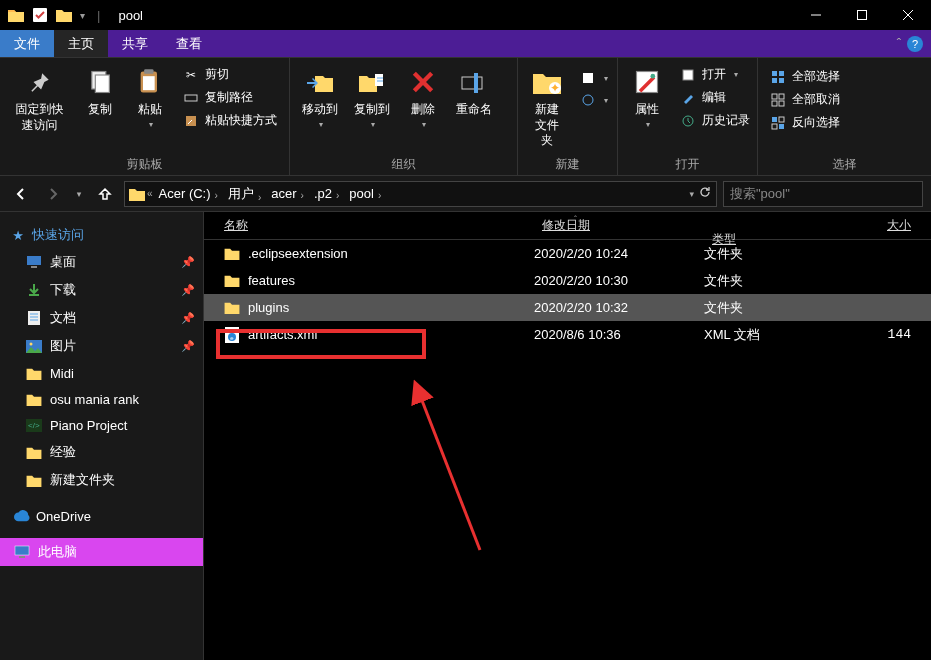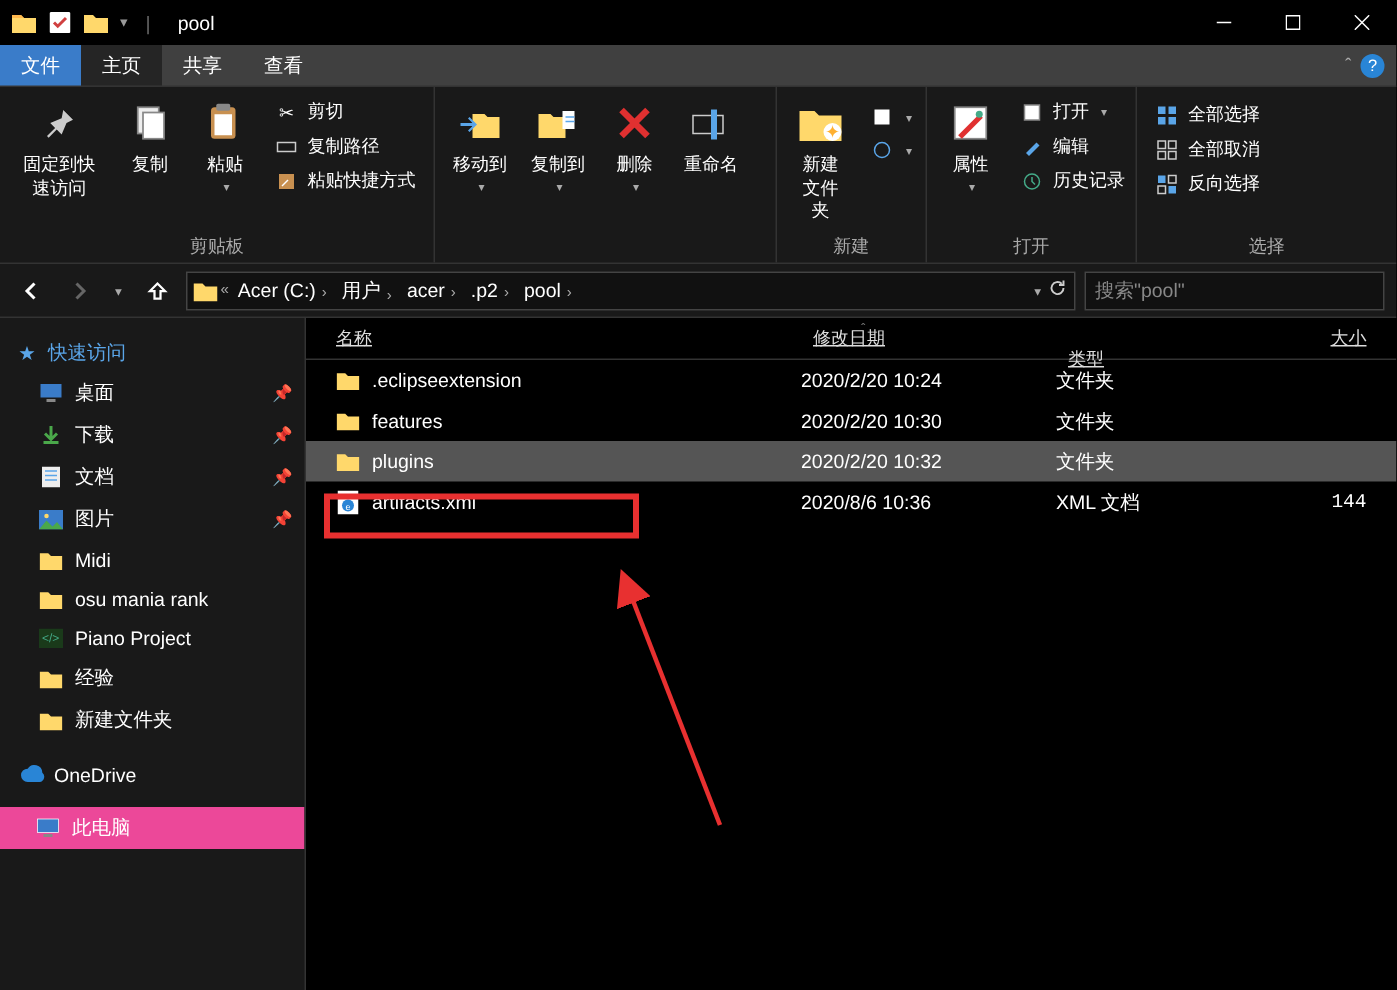--- a/index.html
+++ b/index.html
@@ -5,21 +5,21 @@
 * { margin: 0; padding: 0; box-sizing: border-box; font-family: "SimSun", "Microsoft YaHei", sans-serif; }
 body { background: #000; color: #fff; width: 931px; height: 660px; overflow: hidden; font-size: 13px; }
 
 .titlebar { height: 30px; background: #000; display: flex; align-items: center; justify-content: space-between; }
 .titlebar-left { display: flex; align-items: center; gap: 8px; padding-left: 8px; }
 .titlebar-left .ticon { width: 16px; height: 16px; display: flex; align-items: center; justify-content: center; }
 .titlebar-title { color: #fff; font-size: 13px; margin-left: 6px; }
 .titlebar-right { display: flex; }
 .tb-btn { width: 46px; height: 30px; display: flex; align-items: center; justify-content: center; color: #fff; }
 
-.menubar { height: 28px; background: #404040; display: flex; align-items: center; justify-content: space-between; border-bottom: 1px solid #333; }
+.menubar { height: 28px; background: #4c1d95; display: flex; align-items: center; justify-content: space-between; border-bottom: 1px solid #333; }
 .menu-tabs { display: flex; height: 100%; }
 .menu-tab { padding: 0 14px; display: flex; align-items: center; color: #fff; }
 .menu-tab.file { background: #3a7cc9; }
 .menu-tab.active { background: #252525; }
 .menubar-right { display: flex; align-items: center; gap: 6px; padding-right: 8px; }
 .help-icon { width: 16px; height: 16px; border-radius: 50%; background: #2985d6; color: #fff; display: flex; align-items: center; justify-content: center; font-size: 11px; }
 
 .ribbon { height: 118px; background: #191919; display: flex; border-bottom: 1px solid #333; }
 .ribbon-group { border-right: 1px solid #333; display: flex; flex-direction: column; justify-content: space-between; padding: 4px 6px 2px 6px; }
 .rg-body { display: flex; gap: 4px; flex: 1; align-items: flex-start; }
@@ -39,21 +39,21 @@
 .crumb { display: flex; align-items: flex-end; gap: 4px; padding: 0 4px; color: #fff; font-size: 13px; }
 .crumb-sep { color: #aaa; font-size: 10px; }
 .addr-end { margin-left: auto; display: flex; align-items: center; gap: 4px; color: #aaa; }
 .search-box { width: 200px; height: 26px; background: #111; border: 1px solid #444; display: flex; align-items: center; padding: 0 6px; color: #888; font-size: 13px; }
 
 .main { display: flex; height: calc(660px - 30px - 28px - 118px - 36px); }
 .sidebar { width: 204px; background: #191919; border-right: 1px solid #333; overflow: hidden; padding-top: 10px; }
 .side-group-title { display: flex; align-items: center; gap: 6px; padding: 4px 10px; color: #5aa5e8; font-size: 13px; }
 .side-item { display: flex; align-items: center; gap: 8px; padding: 5px 6px 5px 26px; font-size: 13px; color: #fff; position: relative; }
 .side-item .pin { position: absolute; right: 8px; color: #888; font-size: 11px; }
-.side-item.thispc { background: #ec4899; padding-left: 24px; margin-top: 4px; }
+.side-item.thispc { background: #d946ef; padding-left: 14px; margin-top: 4px; }
 .side-section { margin-bottom: 10px; }
 .sicon-sm { width: 16px; height: 16px; display: inline-flex; align-items: center; justify-content: center; }
 
 .content { flex: 1; background: #000; position: relative; }
 .col-headers { height: 28px; display: flex; align-items: center; border-bottom: 1px solid #333; color: #ddd; font-size: 12px; text-decoration: underline; }
 .ch { padding: 0 8px; }
 .ch-name { width: 330px; padding-left: 20px; }
 .ch-date { width: 170px; }
 .ch-type { width: 130px; margin-top: 28px; }
 .ch-size { flex: 1; text-align: right; padding-right: 20px; }
@@ -224,20 +224,21 @@
       <div class="big-btn">
         <span class="bicon">
             <svg width="28" height="26" viewBox="0 0 28 26">
               <rect x="2" y="8" width="20" height="12" fill="none" stroke="#ccc"></rect>
               <rect x="14" y="4" width="4" height="20" fill="#5aa5e8"></rect>
             </svg>
           </span>
         <span class="blabel">重命名</span>
       </div>
     </div>
+    <div class="rg-label">组织</div>
   </div>
 
   <div class="ribbon-group" style="width:100px">
     <div class="rg-body">
       <div class="big-btn">
         <span class="bicon">
             <svg width="32" height="28" viewBox="0 0 32 28">
               <path fill="#ffd86b" d="M2 6h10l3 3h15v17H2z"></path>
               <circle cx="24" cy="20" r="6" fill="#fff"></circle>
               <text x="24" y="24" text-anchor="middle" fill="#ffb030" font-size="12">✦</text>

